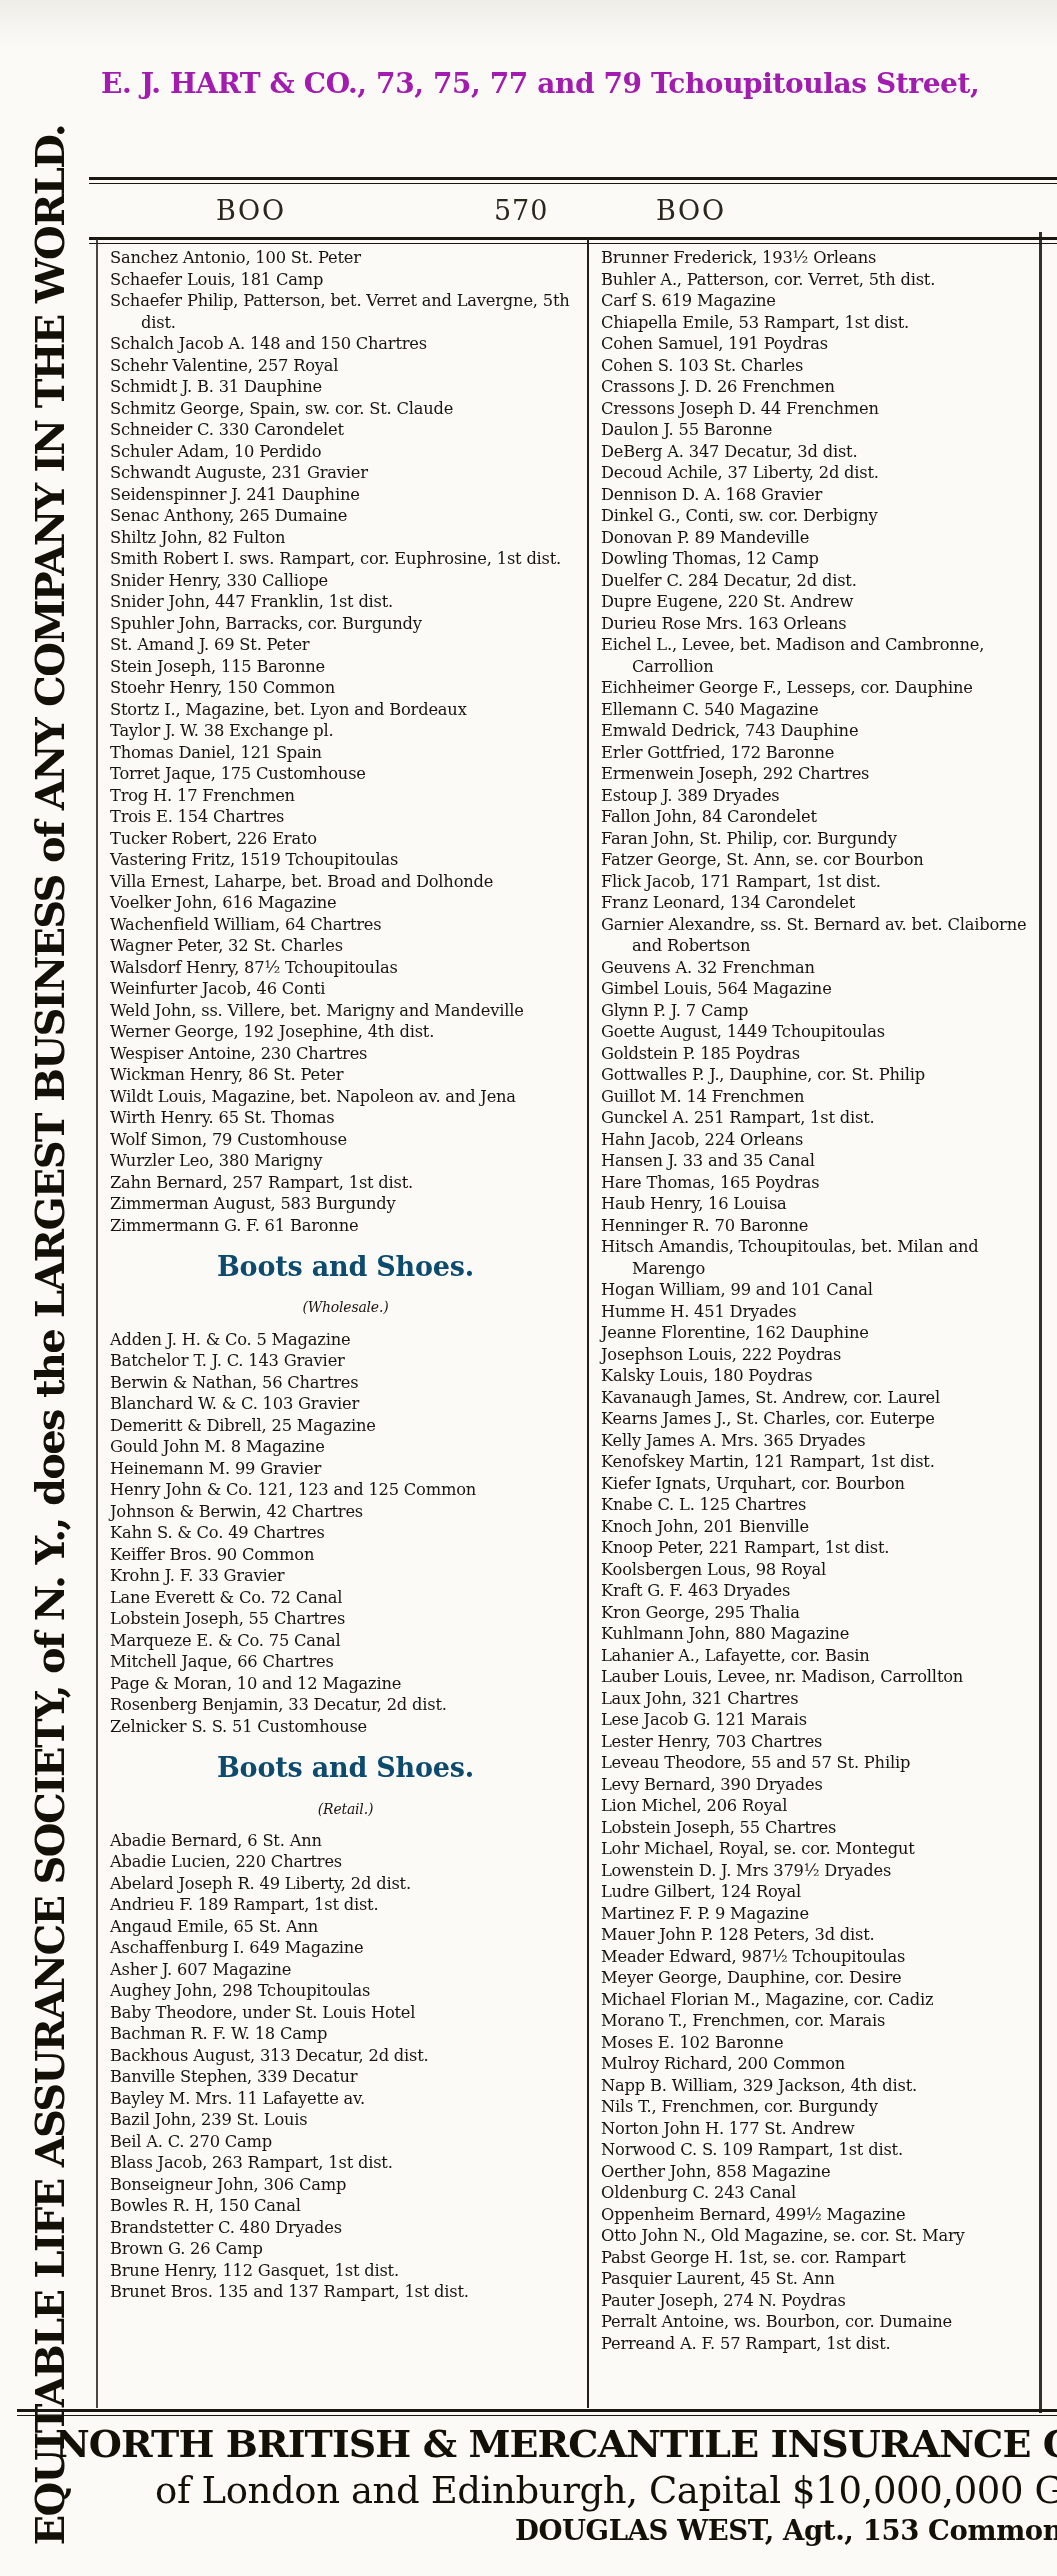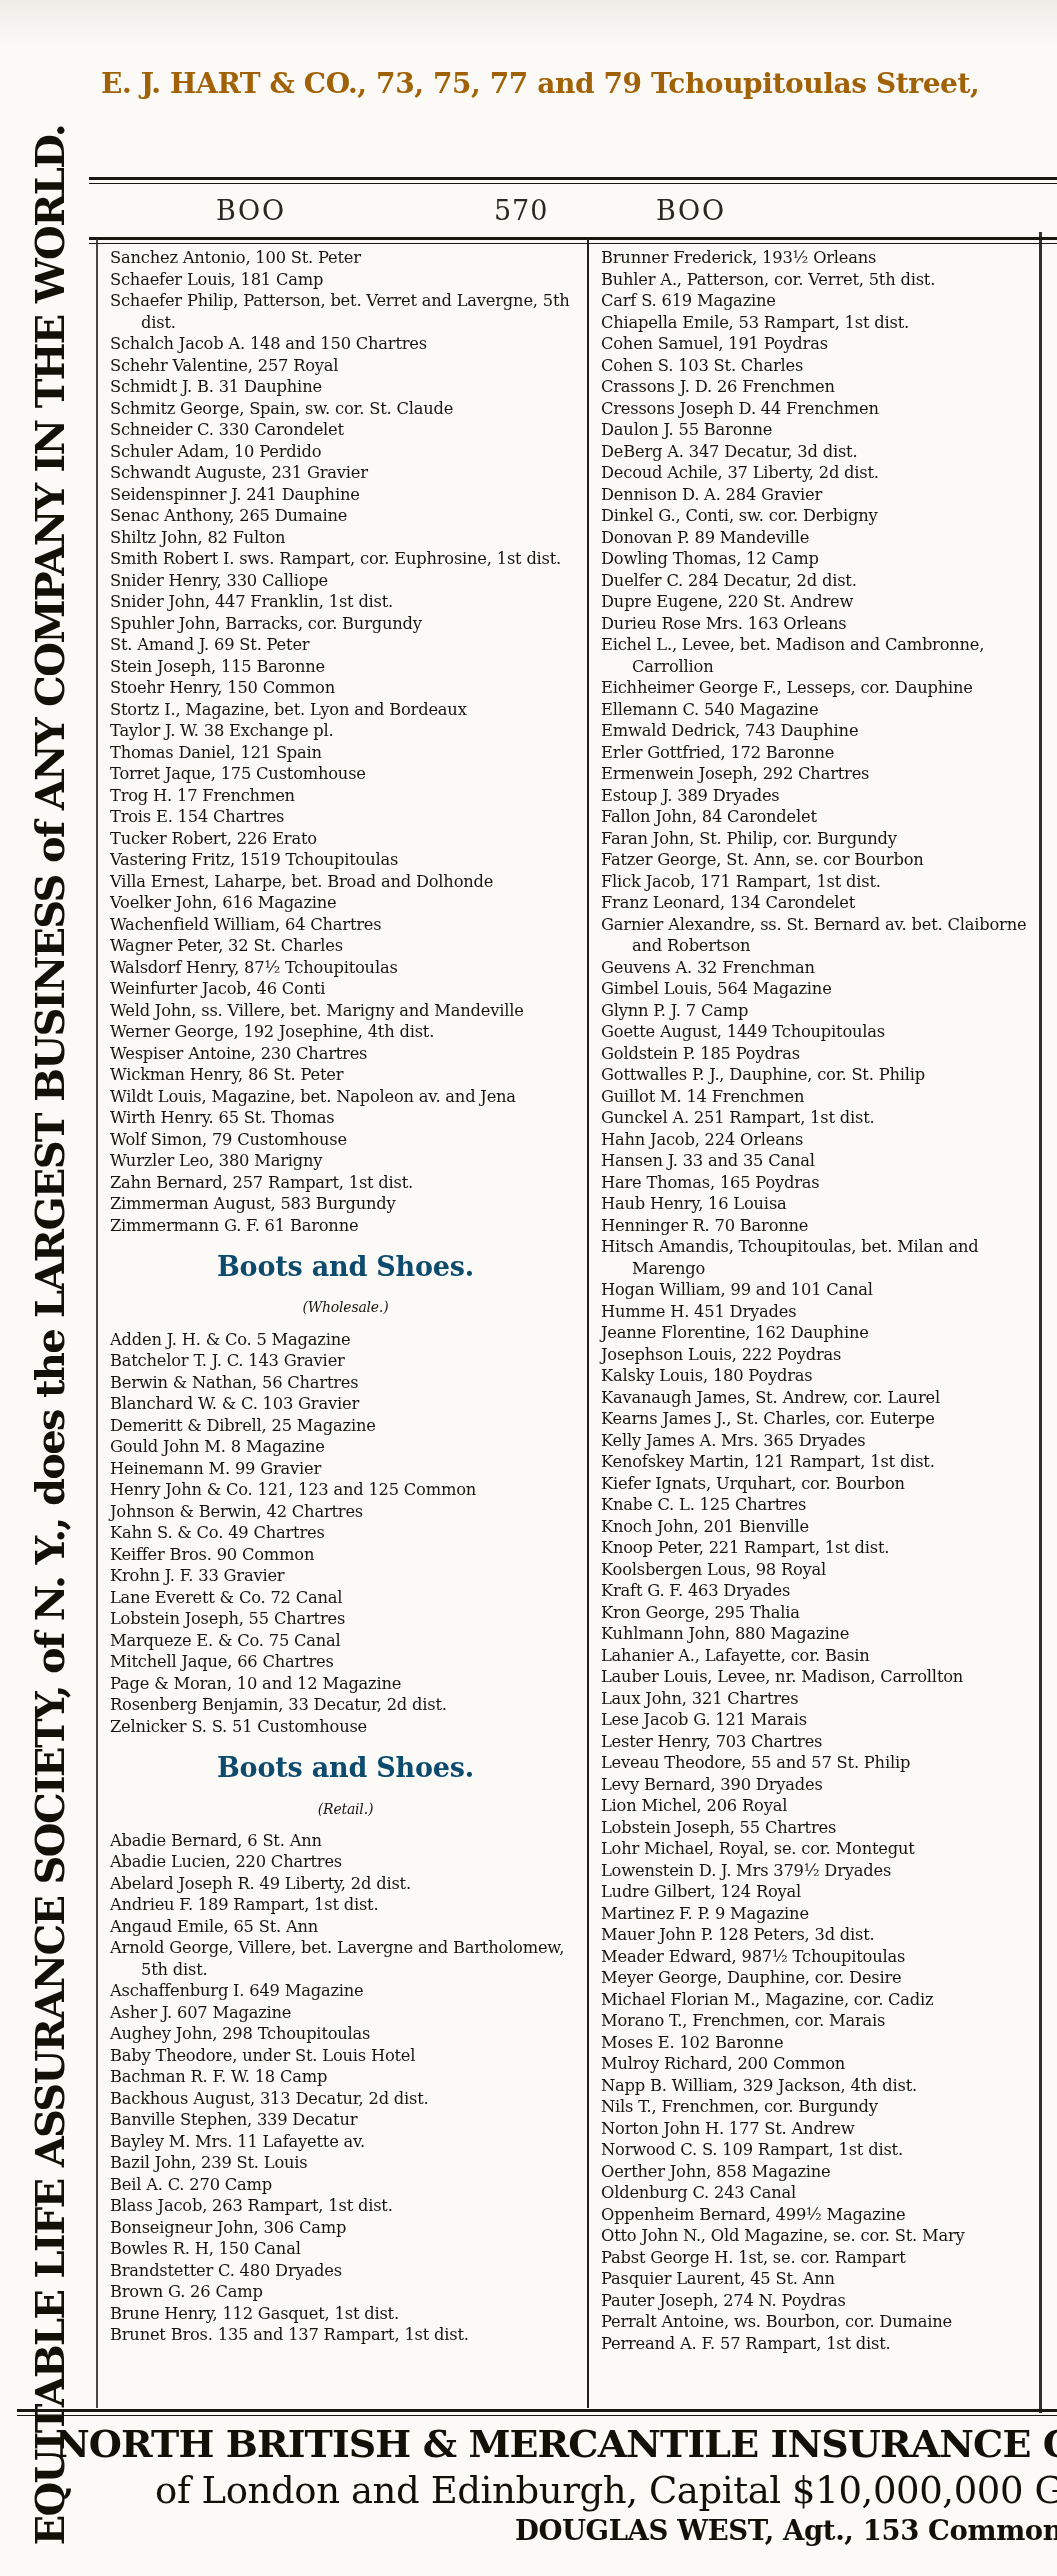--- a/index.html
+++ b/index.html
@@ -20,21 +20,21 @@
   }
   .sidebar span{
     writing-mode:vertical-rl;transform:rotate(180deg);
     white-space:nowrap;
     font-weight:bold;font-size:40px;letter-spacing:-1.7px;
     color:#131008;
   }
   .top-ad{
     position:absolute;left:101px;top:67px;width:957px;
     font-weight:bold;font-size:28px;letter-spacing:-0.4px;white-space:nowrap;
-    color:#a16207;
+    color:#a21caf;
   }
   .rule{position:absolute;background:transparent;}
   .rule-double{border-top:3.4px solid #1b1812;border-bottom:1.7px solid #1b1812;height:3.4px;}
   .rule-top-1{left:89px;top:177px;width:969px;}
   .rule-top-2{left:89px;top:237px;width:969px;}
   .boo-row{position:absolute;left:89px;top:191px;width:969px;height:43px;
     font-family:"DejaVu Serif",serif;font-size:27px;color:#2a271f;}
   .boo-row .boo-left{position:absolute;left:127px;top:4.3px;letter-spacing:1.7px;}
   .boo-row .page-num{position:absolute;left:405px;top:4.3px;letter-spacing:0.9px;}
   .boo-row .boo-right{position:absolute;left:567px;top:4.3px;letter-spacing:1.7px;}
@@ -159,21 +159,20 @@
     <div class="section-head">
       <div class="section-title">Boots and Shoes.</div>
       <div class="section-sub">(Retail.)</div>
     </div>
     <div>
         <div class="entry">Abadie Bernard, 6 St. Ann</div>
         <div class="entry">Abadie Lucien, 220 Chartres</div>
         <div class="entry">Abelard Joseph R. 49 Liberty, 2d dist.</div>
         <div class="entry">Andrieu F. 189 Rampart, 1st dist.</div>
         <div class="entry">Angaud Emile, 65 St. Ann</div>
-        <div class="entry">Arnold George, Villere, bet. Lavergne and Bartholomew, 5th dist.</div>
         <div class="entry">Aschaffenburg I. 649 Magazine</div>
         <div class="entry">Asher J. 607 Magazine</div>
         <div class="entry">Aughey John, 298 Tchoupitoulas</div>
         <div class="entry">Baby Theodore, under St. Louis Hotel</div>
         <div class="entry">Bachman R. F. W. 18 Camp</div>
         <div class="entry">Backhous August, 313 Decatur, 2d dist.</div>
         <div class="entry">Banville Stephen, 339 Decatur</div>
         <div class="entry">Bayley M. Mrs. 11 Lafayette av.</div>
         <div class="entry">Bazil John, 239 St. Louis</div>
         <div class="entry">Beil A. C. 270 Camp</div>
@@ -193,21 +192,21 @@
         <div class="entry">Buhler A., Patterson, cor. Verret, 5th dist.</div>
         <div class="entry">Carf S. 619 Magazine</div>
         <div class="entry">Chiapella Emile, 53 Rampart, 1st dist.</div>
         <div class="entry">Cohen Samuel, 191 Poydras</div>
         <div class="entry">Cohen S. 103 St. Charles</div>
         <div class="entry">Crassons J. D. 26 Frenchmen</div>
         <div class="entry">Cressons Joseph D. 44 Frenchmen</div>
         <div class="entry">Daulon J. 55 Baronne</div>
         <div class="entry">DeBerg A. 347 Decatur, 3d dist.</div>
         <div class="entry">Decoud Achile, 37 Liberty, 2d dist.</div>
-        <div class="entry">Dennison D. A. 284 Gravier</div>
+        <div class="entry">Dennison D. A. 168 Gravier</div>
         <div class="entry">Dinkel G., Conti, sw. cor. Derbigny</div>
         <div class="entry">Donovan P. 89 Mandeville</div>
         <div class="entry">Dowling Thomas, 12 Camp</div>
         <div class="entry">Duelfer C. 284 Decatur, 2d dist.</div>
         <div class="entry">Dupre Eugene, 220 St. Andrew</div>
         <div class="entry">Durieu Rose Mrs. 163 Orleans</div>
         <div class="entry">Eichel L., Levee, bet. Madison and Cambronne, Carrollion</div>
         <div class="entry">Eichheimer George F., Lesseps, cor. Dauphine</div>
         <div class="entry">Ellemann C. 540 Magazine</div>
         <div class="entry">Emwald Dedrick, 743 Dauphine</div>

